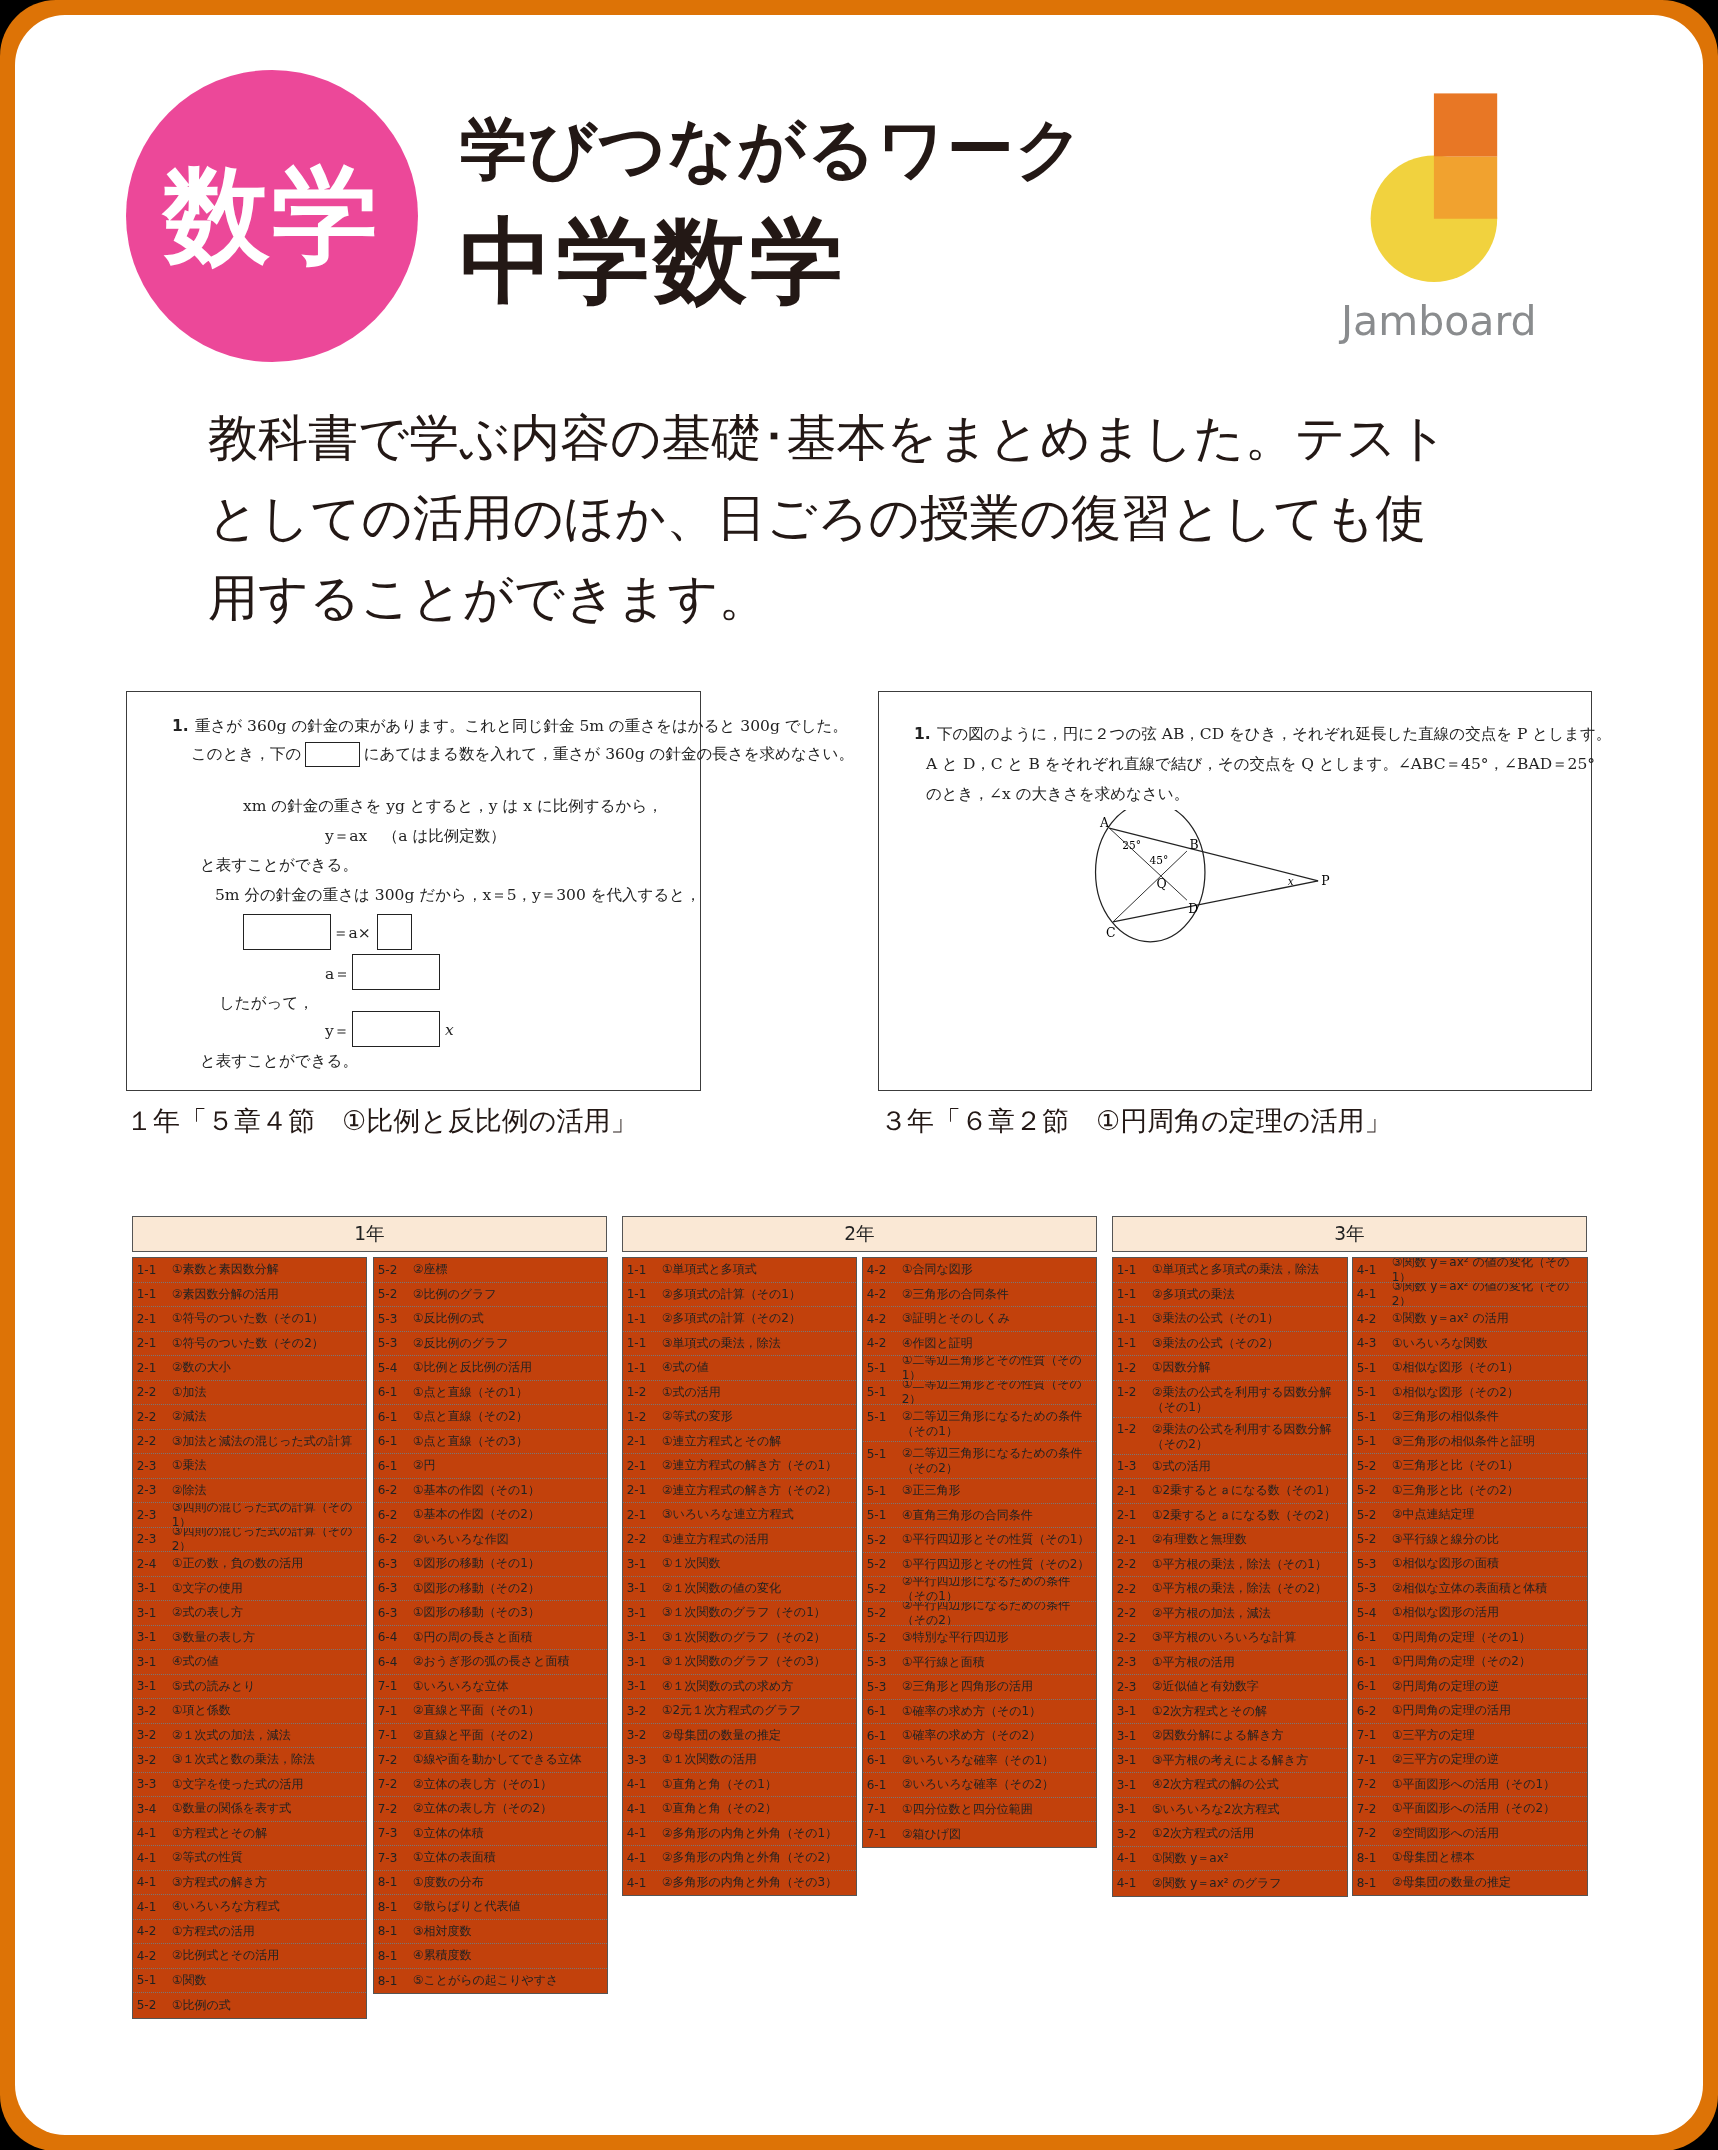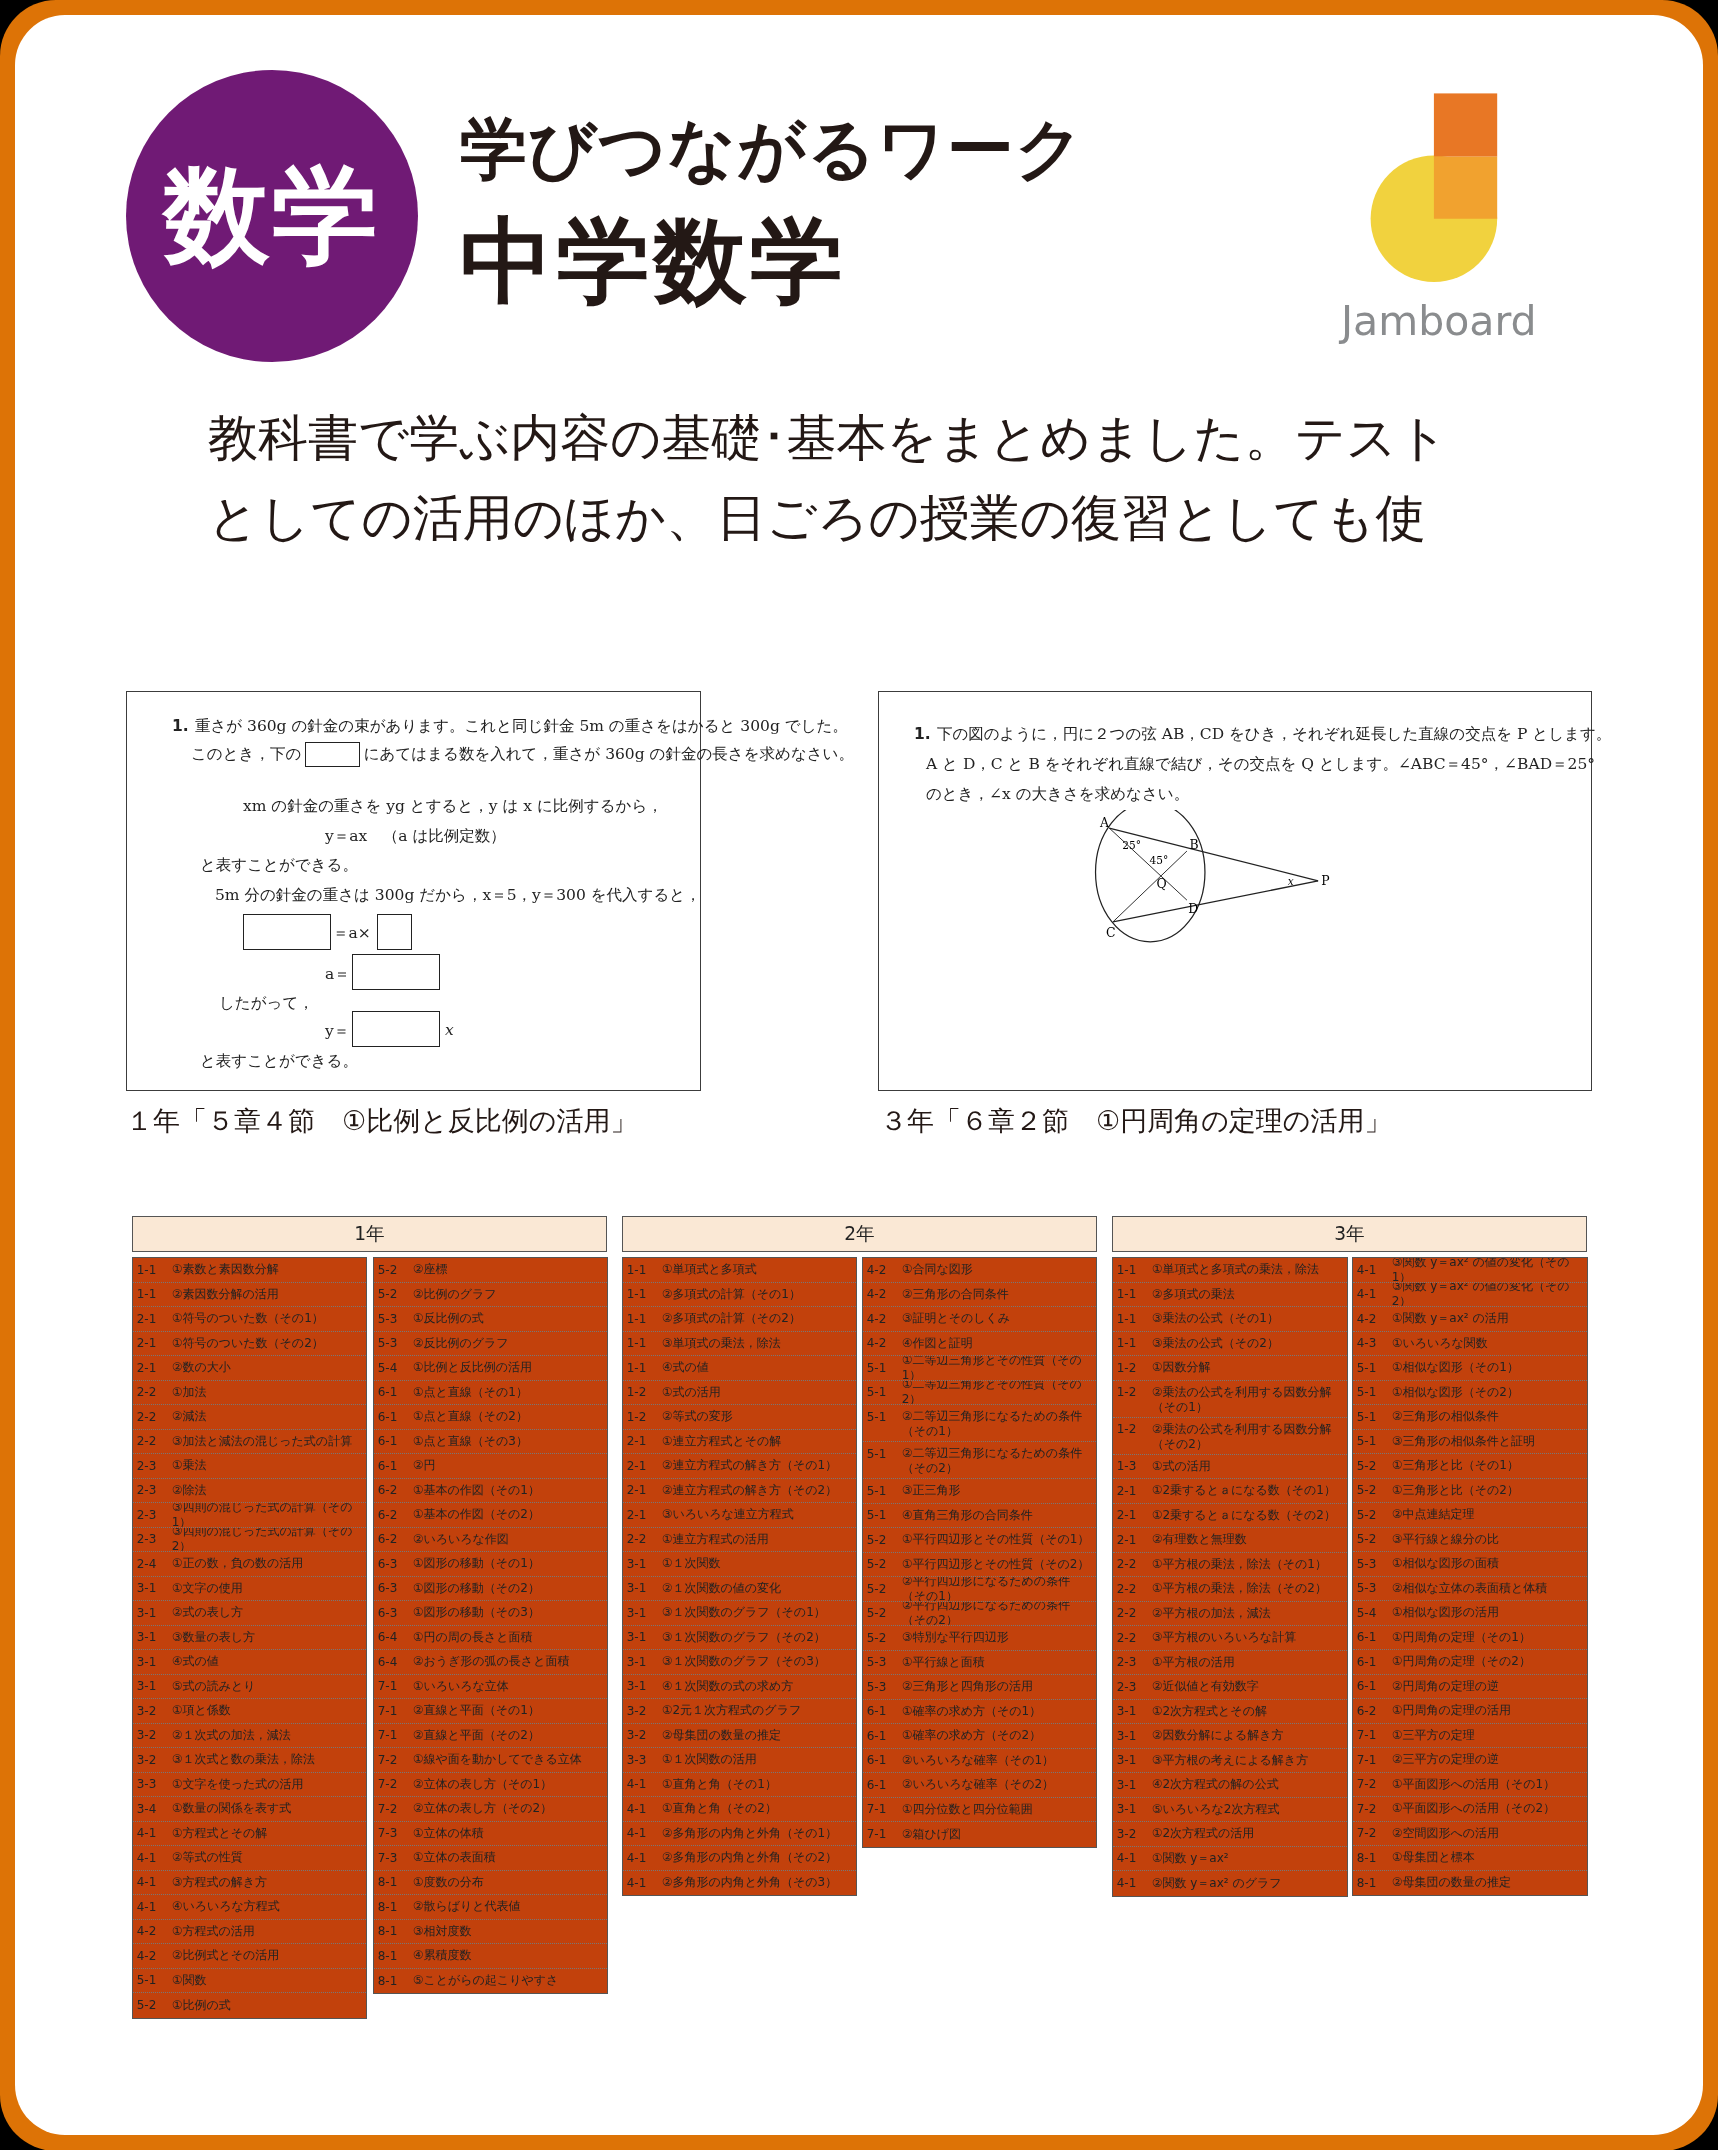--- a/index.html
+++ b/index.html
@@ -17,21 +17,21 @@
     border-radius: 56px;
   }
   .panel {
     position: absolute; left: 15px; top: 15px; width: 1688px; height: 2120px;
     background: #ffffff;
     border-radius: 50px;
   }
   .badge {
     position: absolute; left: 126px; top: 70px; width: 292px; height: 292px;
     border-radius: 50%;
-    background: #701a75;
+    background: #ec4899;
     display: flex; align-items: center; justify-content: center;
   }
   .badge span {
     color: #fff; font-size: 106px; font-weight: bold; letter-spacing: 2.5px;
   }
   .title-sub {
     position: absolute; left: 460px; top: 104px;
     font-size: 67px; font-weight: bold; letter-spacing: 1.2px;
   }
   .title-main {
@@ -119,20 +119,21 @@
   <circle cx="146" cy="222" r="102" fill="#F1D23E"></circle>
   <rect x="146" y="20" width="102" height="102" fill="#E87725"></rect>
   <rect x="146" y="122" width="102" height="100" fill="#F1A22F"></rect>
   <rect x="248" y="122" width="0" height="0" fill="none"></rect>
 </svg>
 <div class="logo-word">Jamboard</div>
 
 <div class="desc">
   <div>教科書で学ぶ内容の基礎･基本をまとめました。テスト</div>
   <div>としての活用のほか、日ごろの授業の復習としても使</div>
+  <div>用することができます。</div>
 </div>
 
 <div class="sheet sheet-left">
   <div class="q-line" style="left:45px; top:23.6px;">
     <span class="q-num">1.</span><span>重さが 360g の針金の束があります。これと同じ針金 5m の重さをはかると 300g でした。</span>
   </div>
   <div class="q-line" style="left:64px; top:50px;">
     <span>このとき，下の</span><span class="inline-blank"></span><span>にあてはまる数を入れて，重さが 360g の針金の長さを求めなさい。</span>
   </div>
   <div class="q-line" style="left:88px; top:104px;margin-left:28px;">xm の針金の重さを yg とすると，y は x に比例するから，</div>

